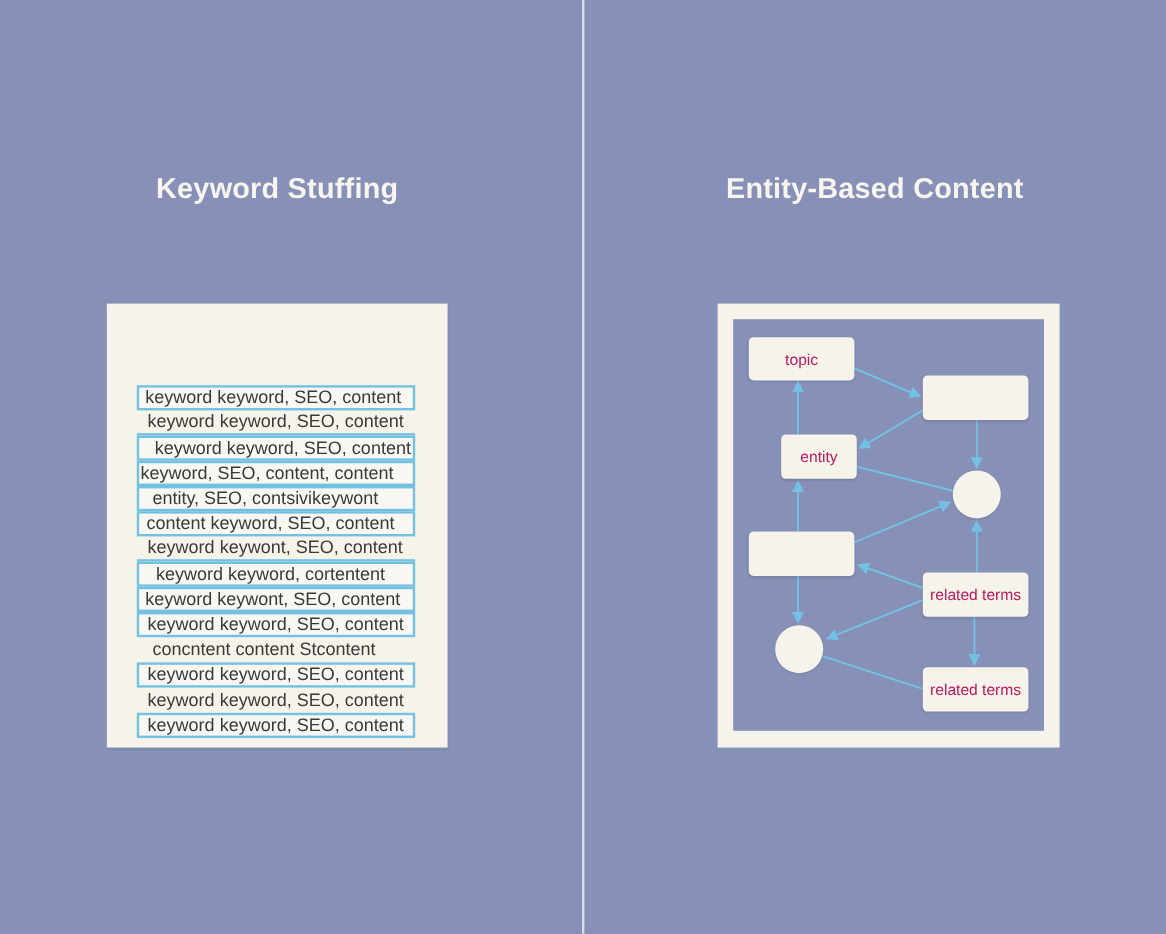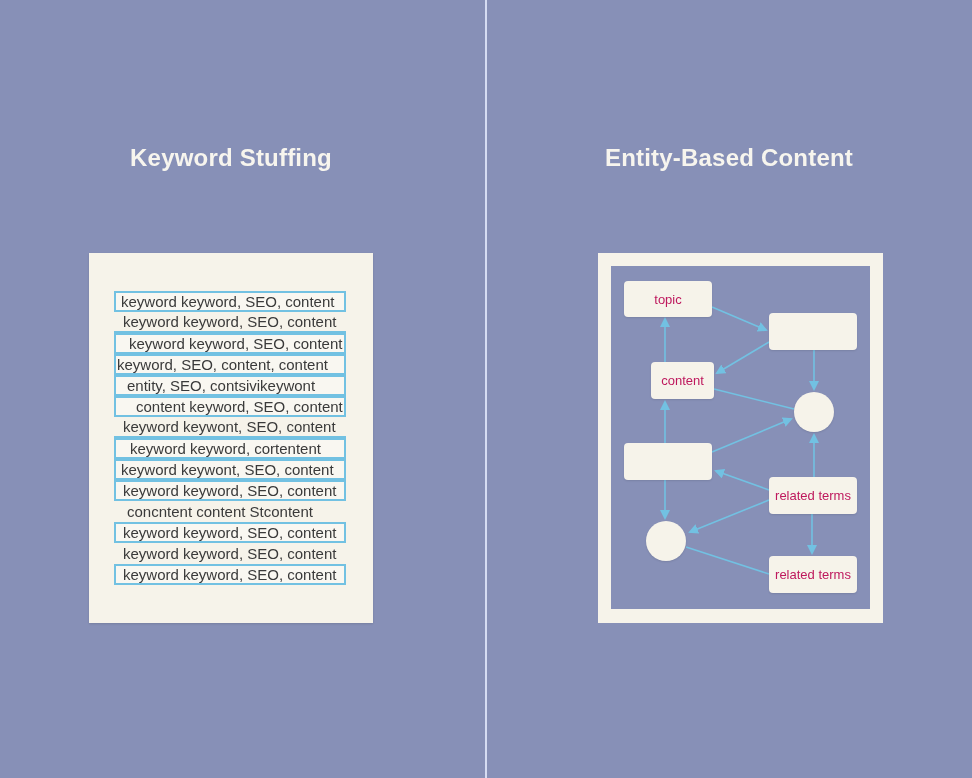--- a/index.html
+++ b/index.html
@@ -46,20 +46,21 @@
       box-shadow: 0 1px 2px rgba(0,0,0,0.12);
     }
     .kw-line {
       position: absolute;
       height: 21px;
       line-height: 21px;
       font-size: 15px;
       color: #3a3a3a;
       white-space: nowrap;
       box-sizing: border-box;
+      margin-top: 30px;
     }
     .kw-line.boxed {
       border: 2px solid #72c1e2;
       background: rgba(255,255,255,0.35);
       line-height: 17px;
     }
     .kw-line.under {
       border-bottom: 2px solid #72c1e2;
       line-height: 19px;
     }
@@ -115,21 +116,21 @@
 <div id="title-left" class="panel-title">Keyword Stuffing</div>
 <div id="title-right" class="panel-title">Entity-Based Content</div>
 
 <div class="paper"></div>
 <div id="kw-lines">
   <div class="kw-line boxed" style="top: 291px; left: 114px; width: 232px; padding-left: 5px;">keyword keyword, SEO, content</div>
   <div class="kw-line under" style="top: 312px; left: 114px; width: 232px; padding-left: 9px;">keyword keyword, SEO, content</div>
   <div class="kw-line boxed" style="top: 333px; left: 114px; width: 232px; padding-left: 13px;">keyword keyword, SEO, content</div>
   <div class="kw-line boxed" style="top: 354px; left: 114px; width: 232px; padding-left: 1px;">keyword, SEO, content, content</div>
   <div class="kw-line boxed" style="top: 375px; left: 114px; width: 232px; padding-left: 11px;">entity, SEO, contsivikeywont</div>
-  <div class="kw-line boxed" style="top: 396px; left: 114px; width: 232px; padding-left: 20px;">content keyword, SEO, content</div>
+  <div class="kw-line boxed" style="top: 396px; left: 114px; width: 232px; padding-left: 6px;">content keyword, SEO, content</div>
   <div class="kw-line under" style="top: 417px; left: 114px; width: 232px; padding-left: 9px;">keyword keywont, SEO, content</div>
   <div class="kw-line boxed" style="top: 438px; left: 114px; width: 232px; padding-left: 14px;">keyword keyword, cortentent</div>
   <div class="kw-line boxed" style="top: 459px; left: 114px; width: 232px; padding-left: 5px;">keyword keywont, SEO, content</div>
   <div class="kw-line boxed" style="top: 480px; left: 114px; width: 232px; padding-left: 7px;">keyword keyword, SEO, content</div>
   <div class="kw-line" style="top: 501px; left: 114px; width: 232px; padding-left: 13px;">concntent content Stcontent</div>
   <div class="kw-line boxed" style="top: 522px; left: 114px; width: 232px; padding-left: 7px;">keyword keyword, SEO, content</div>
   <div class="kw-line" style="top: 543px; left: 114px; width: 232px; padding-left: 9px;">keyword keyword, SEO, content</div>
   <div class="kw-line boxed" style="top: 564px; left: 114px; width: 232px; padding-left: 7px;">keyword keyword, SEO, content</div>
 </div>
 
@@ -167,18 +168,18 @@
     <line x1="665" y1="480" x2="665" y2="518" marker-end="url(#ah)"></line>
 
     <line x1="812" y1="514" x2="812" y2="553" marker-end="url(#ah)"></line>
 
     <line x1="686" y1="547" x2="769" y2="574"></line>
   </g>
 </svg>
 
 <div class="node" style="left:624px;top:281px;width:88px;height:36px;">topic</div>
 <div class="node" style="left:769px;top:313px;width:88px;height:37px;"></div>
-<div class="node" style="left:651px;top:362px;width:63px;height:37px;">content</div>
+<div class="node" style="left:651px;top:362px;width:63px;height:37px;">entity</div>
 <div class="circle" style="left:794px;top:392px;width:40px;height:40px;"></div>
 <div class="node" style="left:624px;top:443px;width:88px;height:37px;"></div>
 <div class="node" style="left:769px;top:477px;width:88px;height:37px;">related terms</div>
 <div class="circle" style="left:646px;top:521px;width:40px;height:40px;"></div>
 <div class="node" style="left:769px;top:556px;width:88px;height:37px;">related terms</div>
 
 </body></html>

